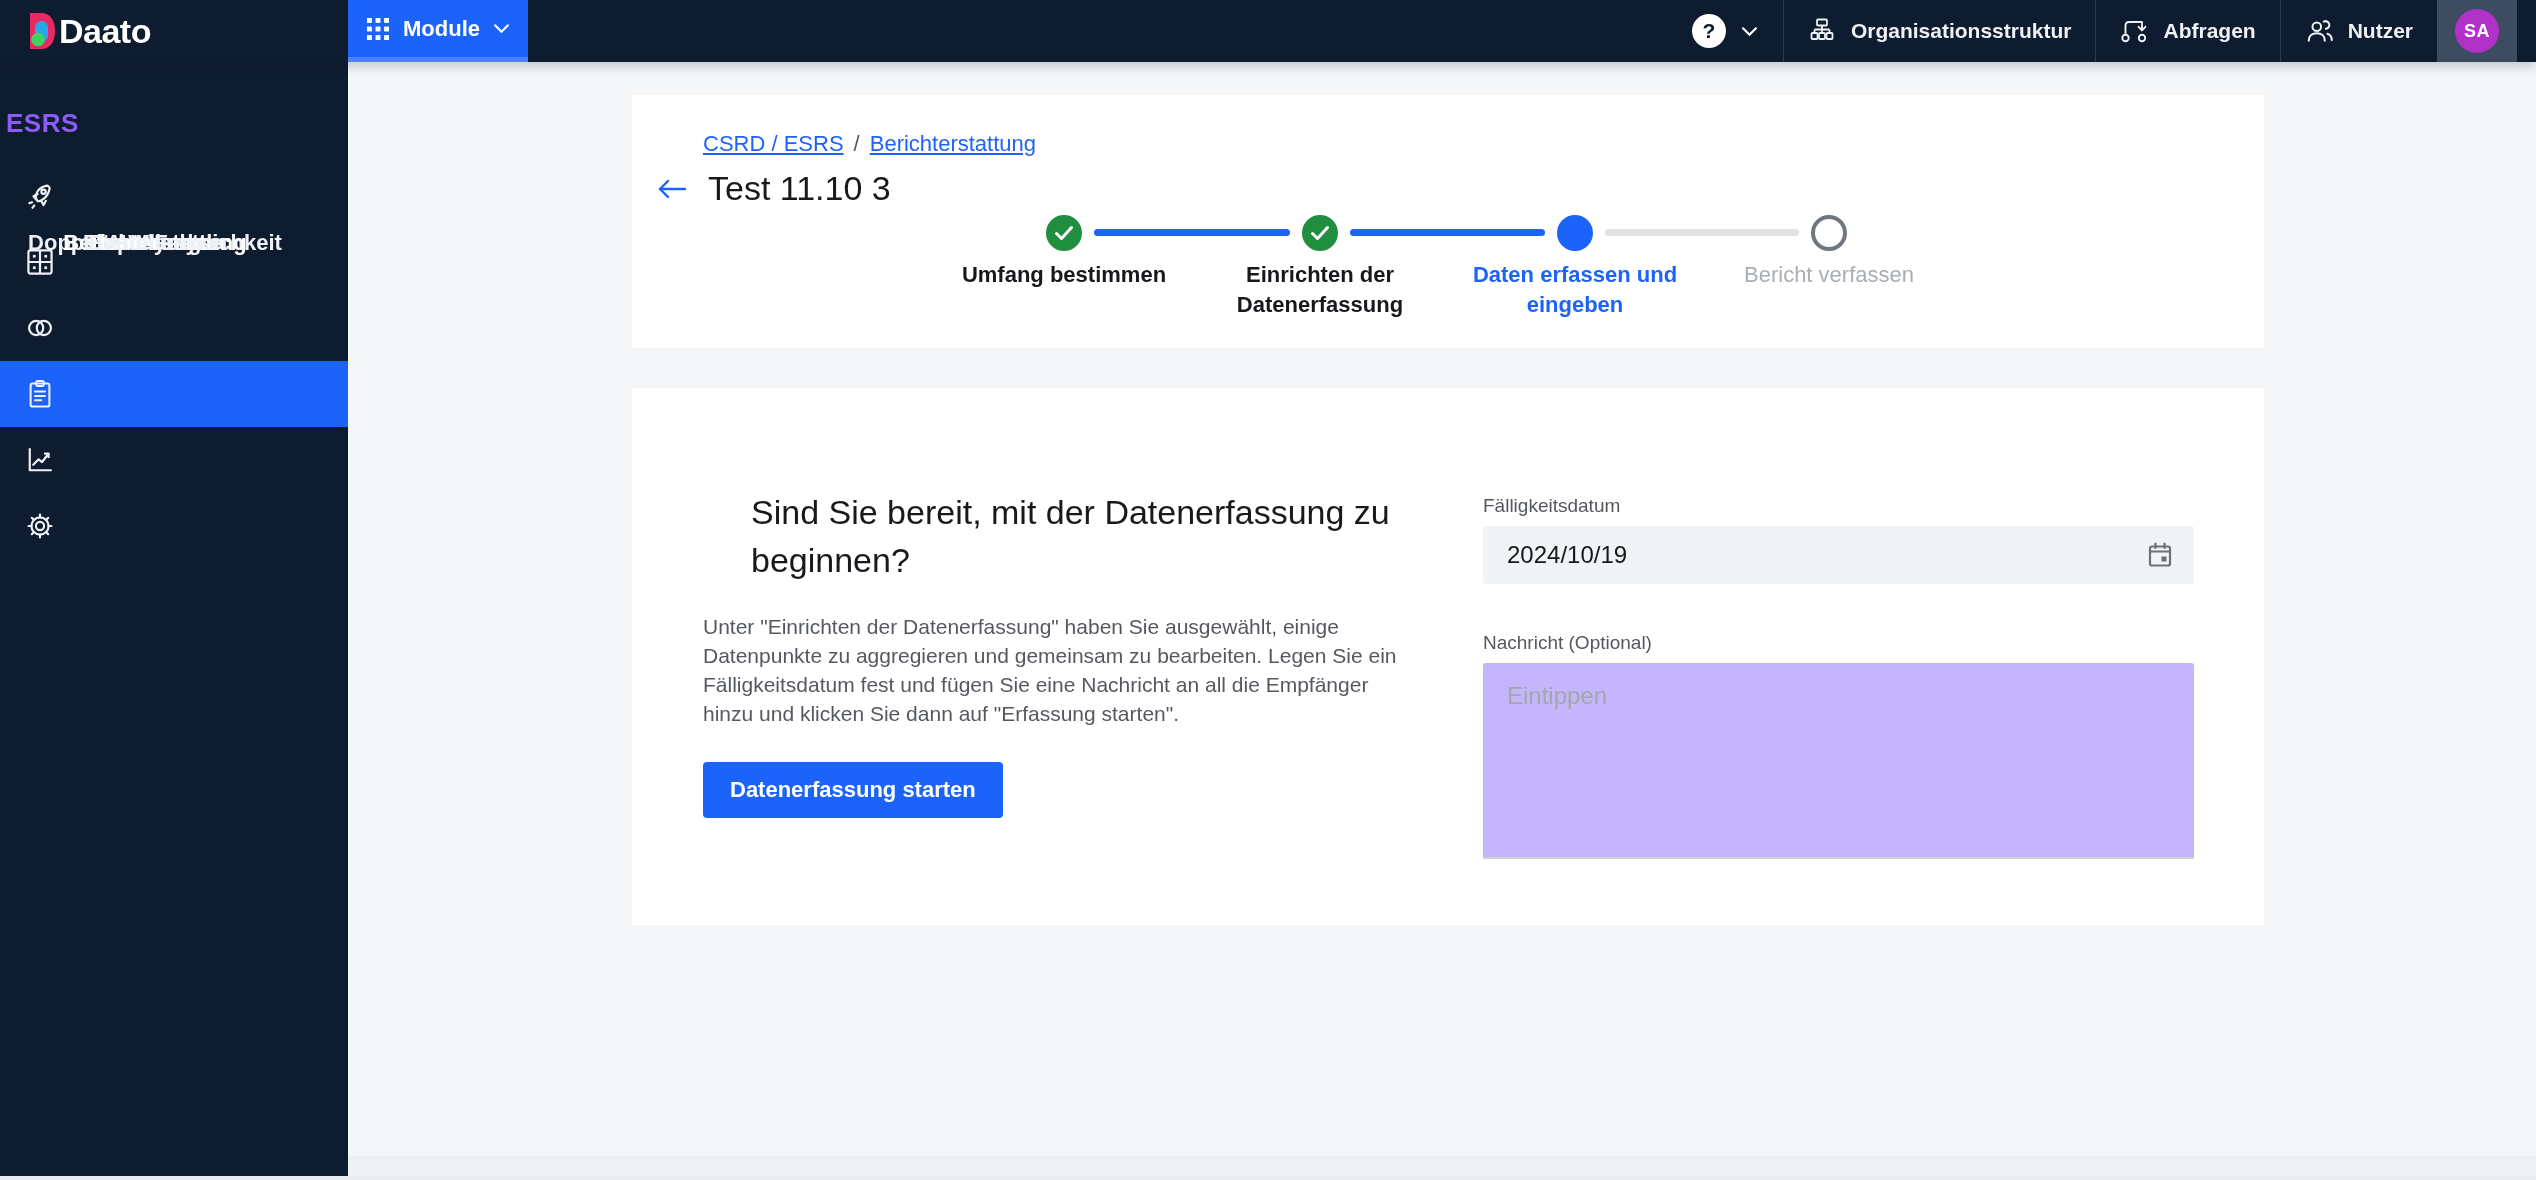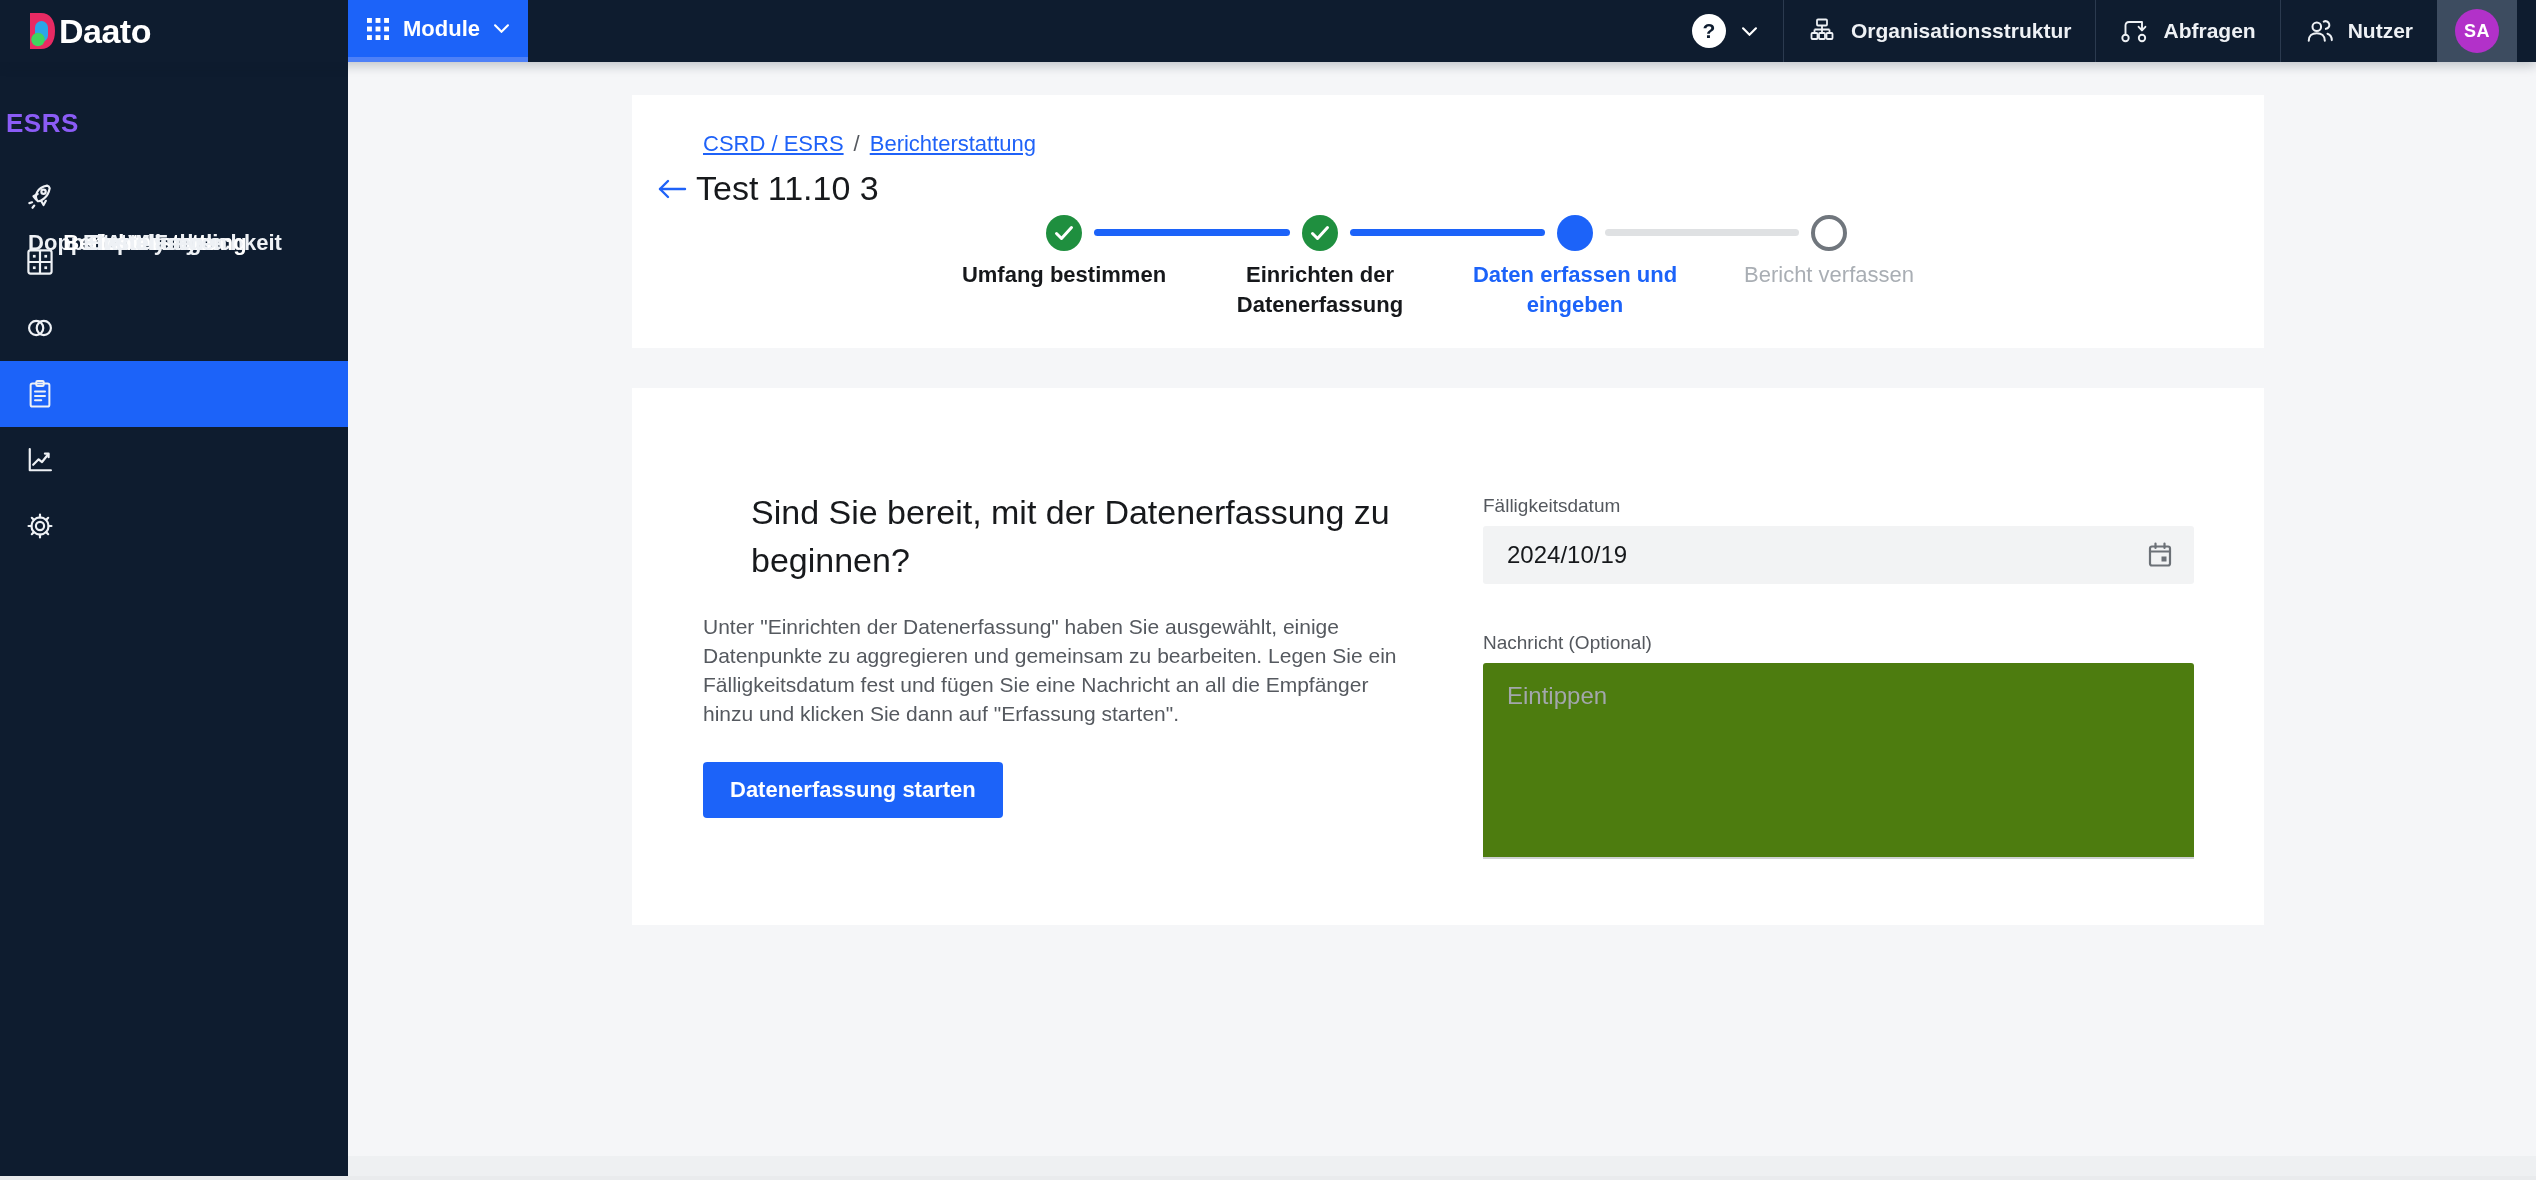--- a/index.html
+++ b/index.html
@@ -60,21 +60,21 @@
   .main { position:absolute; left:348px; top:62px; width:2188px; height:1118px; background:#f5f6f8; }
   .main::after { content:""; position:absolute; left:0; right:0; bottom:0; height:24px; background:#eef0f2; }
   .bottom-strip { position:absolute; left:0; bottom:0; width:2536px; height:4px; background:#e9ebed; z-index:30; }
   .card { position:absolute; left:284px; width:1632px; background:#fff; }
   .card-header { top:33px; height:253px; }
   .card-body { top:326px; height:537px; }
   
   .breadcrumb { position:absolute; left:71px; top:36px; font-size:22px; display:flex; gap:10px; align-items:center; }
   .breadcrumb a { color:#1f62f8; text-decoration:underline; cursor:pointer; }
   .crumb-sep { color:#55595f; }
-  .title-row { position:absolute; left:24px; top:74px; display:flex; align-items:center; gap:8px;justify-content:flex-end; }
+  .title-row { position:absolute; left:24px; top:74px; display:flex; align-items:center; gap:20px;justify-content:flex-end; }
   .back-arrow { width:32px; height:26px; color:#1f62f8; cursor:pointer; display:block; }
   .page-title { font-size:34px; color:#17191c; font-weight:400; }
   
   .stepper { position:absolute; inset:0; }
   .s-circle { position:absolute; top:120px; width:36px; height:36px; border-radius:50%; cursor:pointer; }
   .s-circle.done { background:#1f8f3f; display:flex; align-items:center; justify-content:center; }
   .s-circle.current { background:#1c63f9; }
   .s-circle.upcoming { background:#fff; border:4px solid #70767d; }
   .s-line { position:absolute; top:134px; height:7px; border-radius:4px; }
   .s-line.blue { background:#1c63f9; }
@@ -95,21 +95,21 @@
   .form-col { position:absolute; left:851px; top:107px; width:711px; }
   .field-label { font-size:19px; color:#54585e; margin-bottom:9px; display:block; }
   .date-wrap { position:relative; width:711px; height:58px; margin-bottom:48px; }
   .date-input {
     width:100%; height:100%; background:#f2f3f4; border:none; border-radius:3px;
     font-size:24px; color:#16181b; padding:0 64px 0 24px;
     font-family:"Liberation Sans", sans-serif;
   }
   .cal-icon { position:absolute; right:20px; top:15px; width:28px; height:28px; color:#6c7177; cursor:pointer; }
   .msg-area {
-    width:711px; height:196px; background:#4d7c0f; border:none; border-bottom:2px solid #cfd1d3;
+    width:711px; height:196px; background:#c4b5fd; border:none; border-bottom:2px solid #cfd1d3;
     border-radius:3px 3px 0 0; resize:none; padding:19px 24px; font-size:24px; color:#16181b;
     font-family:"Liberation Sans", sans-serif;
   }
   .msg-area::placeholder { color:#a3a7ac; }
   svg { display:block; }
 </style>
 </head>
 <body>
 
 <header class="navbar">

